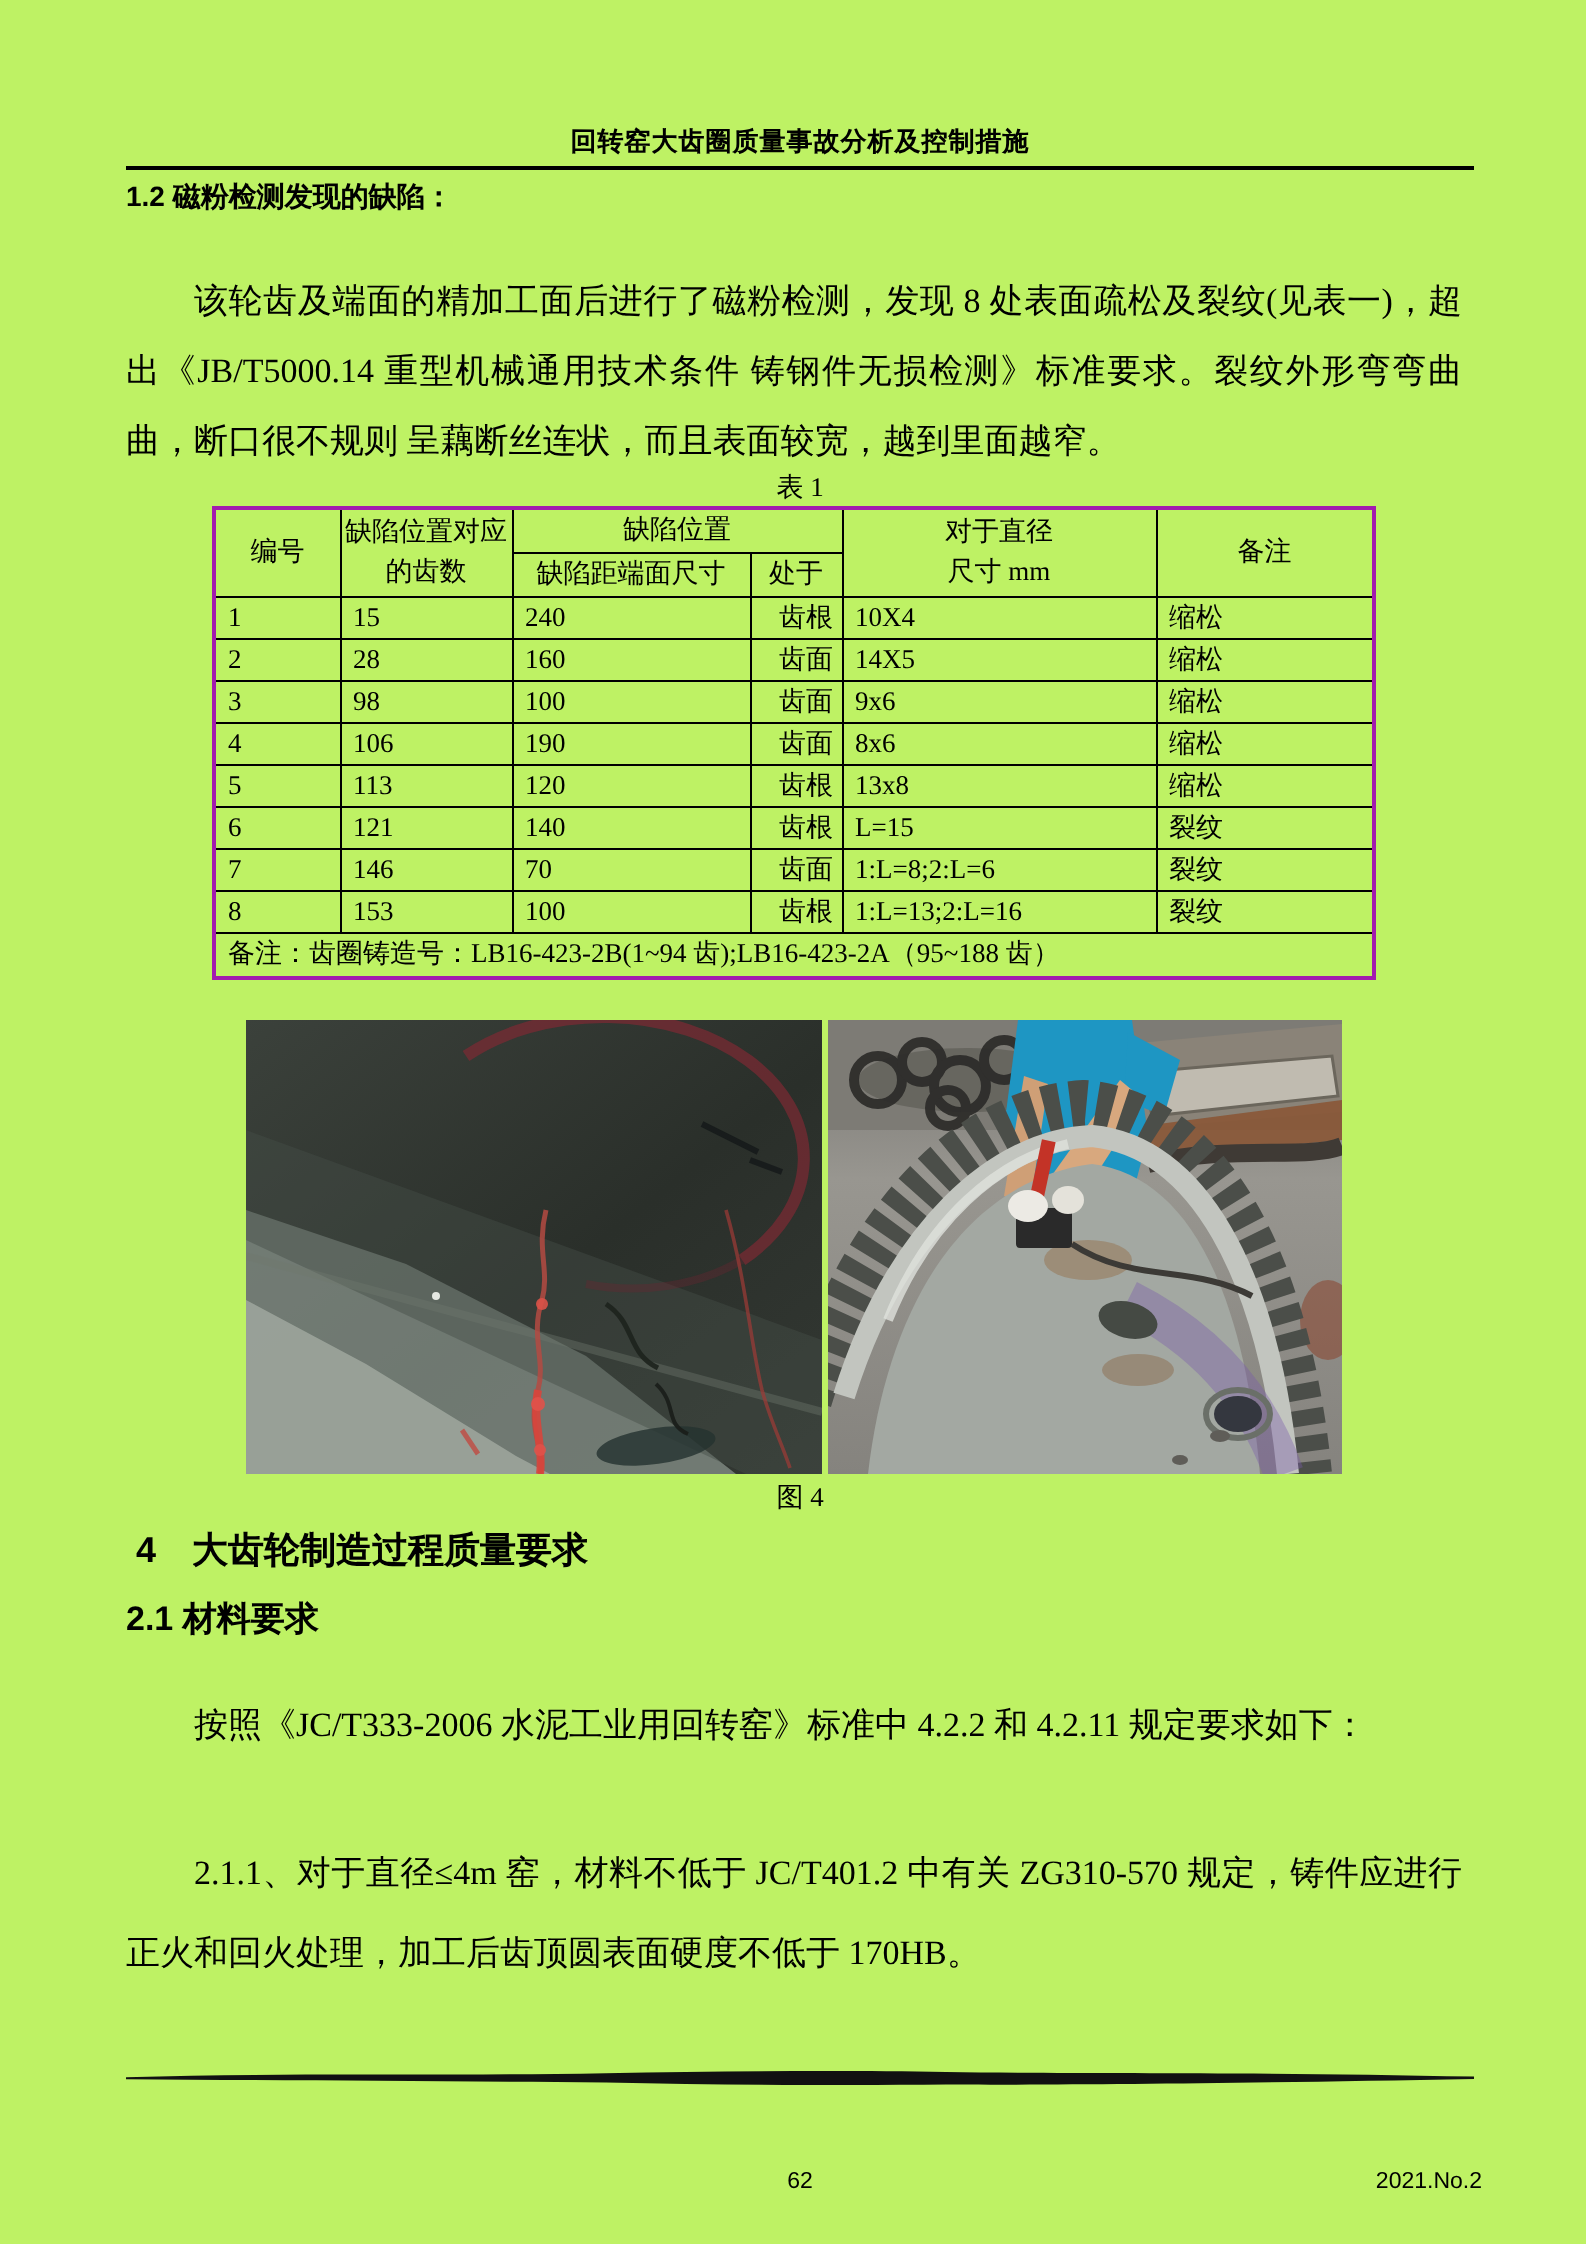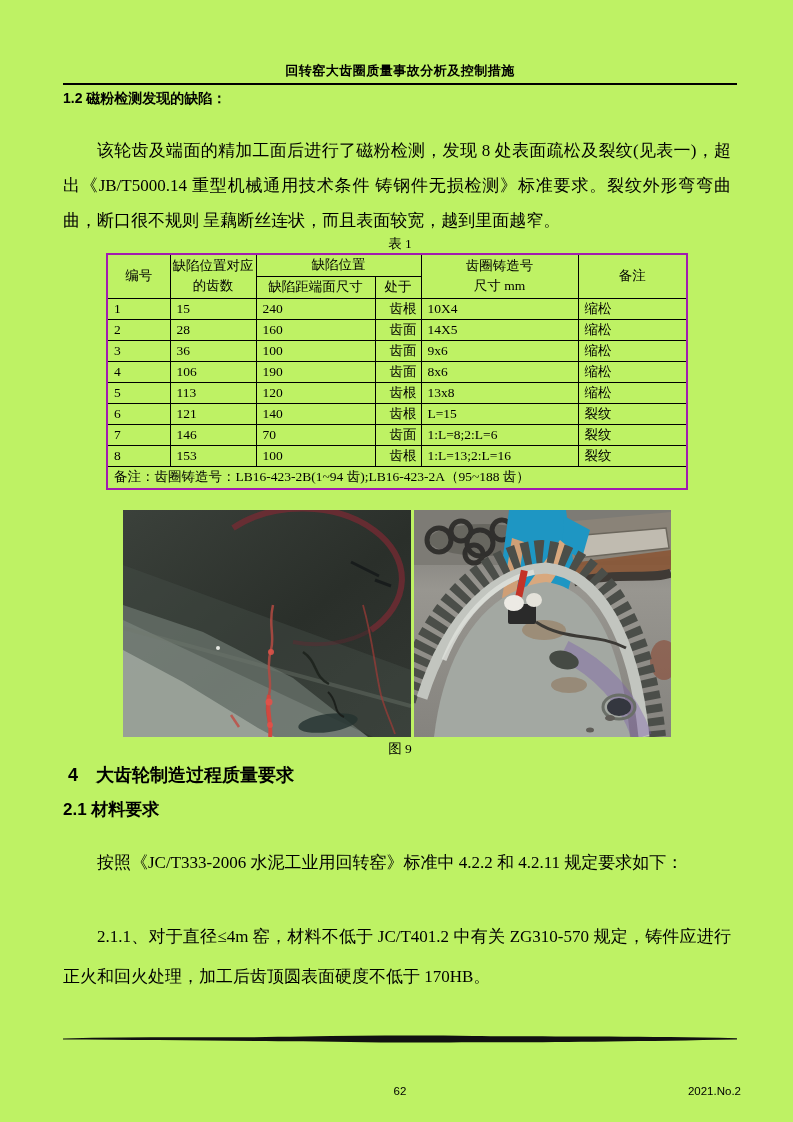--- a/index.html
+++ b/index.html
@@ -59,21 +59,21 @@
         <col style="width:119px">
       <col style="width:46px">
         <col style="width:157px">
         <col style="width:109px">
     </colgroup>
     <thead>
       <tr>
         <th rowspan="2">编号</th>
         <th rowspan="2"><span>缺陷位置对应</span><br><span>的齿数</span></th>
         <th colspan="2">缺陷位置</th>
-        <th rowspan="2"><span>齿圈铸造号</span><br><span>尺寸 mm</span></th>
+        <th rowspan="2"><span>对于直径</span><br><span>尺寸 mm</span></th>
         <th rowspan="2">备注</th>
       </tr>
       <tr>
         <th>缺陷距端面尺寸</th>
         <th>处于</th>
       </tr>
     </thead>
     <tbody>
       <tr>
         <td>1</td>
@@ -86,21 +86,21 @@
       <tr>
         <td>2</td>
         <td>28</td>
         <td>160</td>
         <td class="ctr">齿面</td>
         <td>14X5</td>
         <td>缩松</td>
       </tr>
       <tr>
         <td>3</td>
-        <td>36</td>
+        <td>98</td>
         <td>100</td>
         <td class="ctr">齿面</td>
         <td>9x6</td>
         <td>缩松</td>
       </tr>
       <tr>
         <td>4</td>
         <td>106</td>
         <td>190</td>
         <td class="ctr">齿面</td>
@@ -223,21 +223,21 @@
       <rect x="104" y="60" width="7" height="28" fill="#c33327" transform="rotate(12 107 74)"></rect>
       <rect x="94" y="94" width="28" height="20" rx="2" fill="#2a2a2a"></rect>
       <ellipse cx="100" cy="93" rx="10" ry="8" fill="#eceae4"></ellipse>
       <ellipse cx="120" cy="90" rx="8" ry="7" fill="#e4e2da"></ellipse>
       <path d="M 122,112 C 152,132 182,122 212,138" fill="none" stroke="#3c3a36" stroke-width="3"></path>
       <ellipse cx="196" cy="208" rx="5" ry="3" fill="#5f5d58"></ellipse>
       <ellipse cx="176" cy="220" rx="4" ry="2.5" fill="#5f5d58"></ellipse>
     </svg>
   </div>
 
-  <div class="abs fig-caption">图 9</div>
+  <div class="abs fig-caption">图 4</div>
 
   <div class="abs h2">4　大齿轮制造过程质量要求</div>
   <div class="abs h21">2.1 材料要求</div>
   <div class="abs para p2">按照《JC/T333-2006 水泥工业用回转窑》标准中 4.2.2 和 4.2.11 规定要求如下：</div>
   <div class="abs para p3">2.1.1、对于直径≤4m 窑，材料不低于 JC/T401.2 中有关 ZG310-570 规定，铸件应进行正火和回火处理，加工后齿顶圆表面硬度不低于 170HB。</div>
 
   <svg class="abs footer-line" viewBox="0 0 674 9" preserveAspectRatio="none">
     <path d="M0,3.6 C 80,1.2 150,3.2 240,1.6 C 300,0.5 360,0.2 410,1.0 C 470,1.9 560,0.8 674,3.3
              L 674,4.5 C 560,6.6 470,7.6 410,7.3 C 360,7.8 300,7.5 240,6.2 C 150,5.6 80,5.2 0,4.6 Z" fill="#111"></path>
   </svg>

